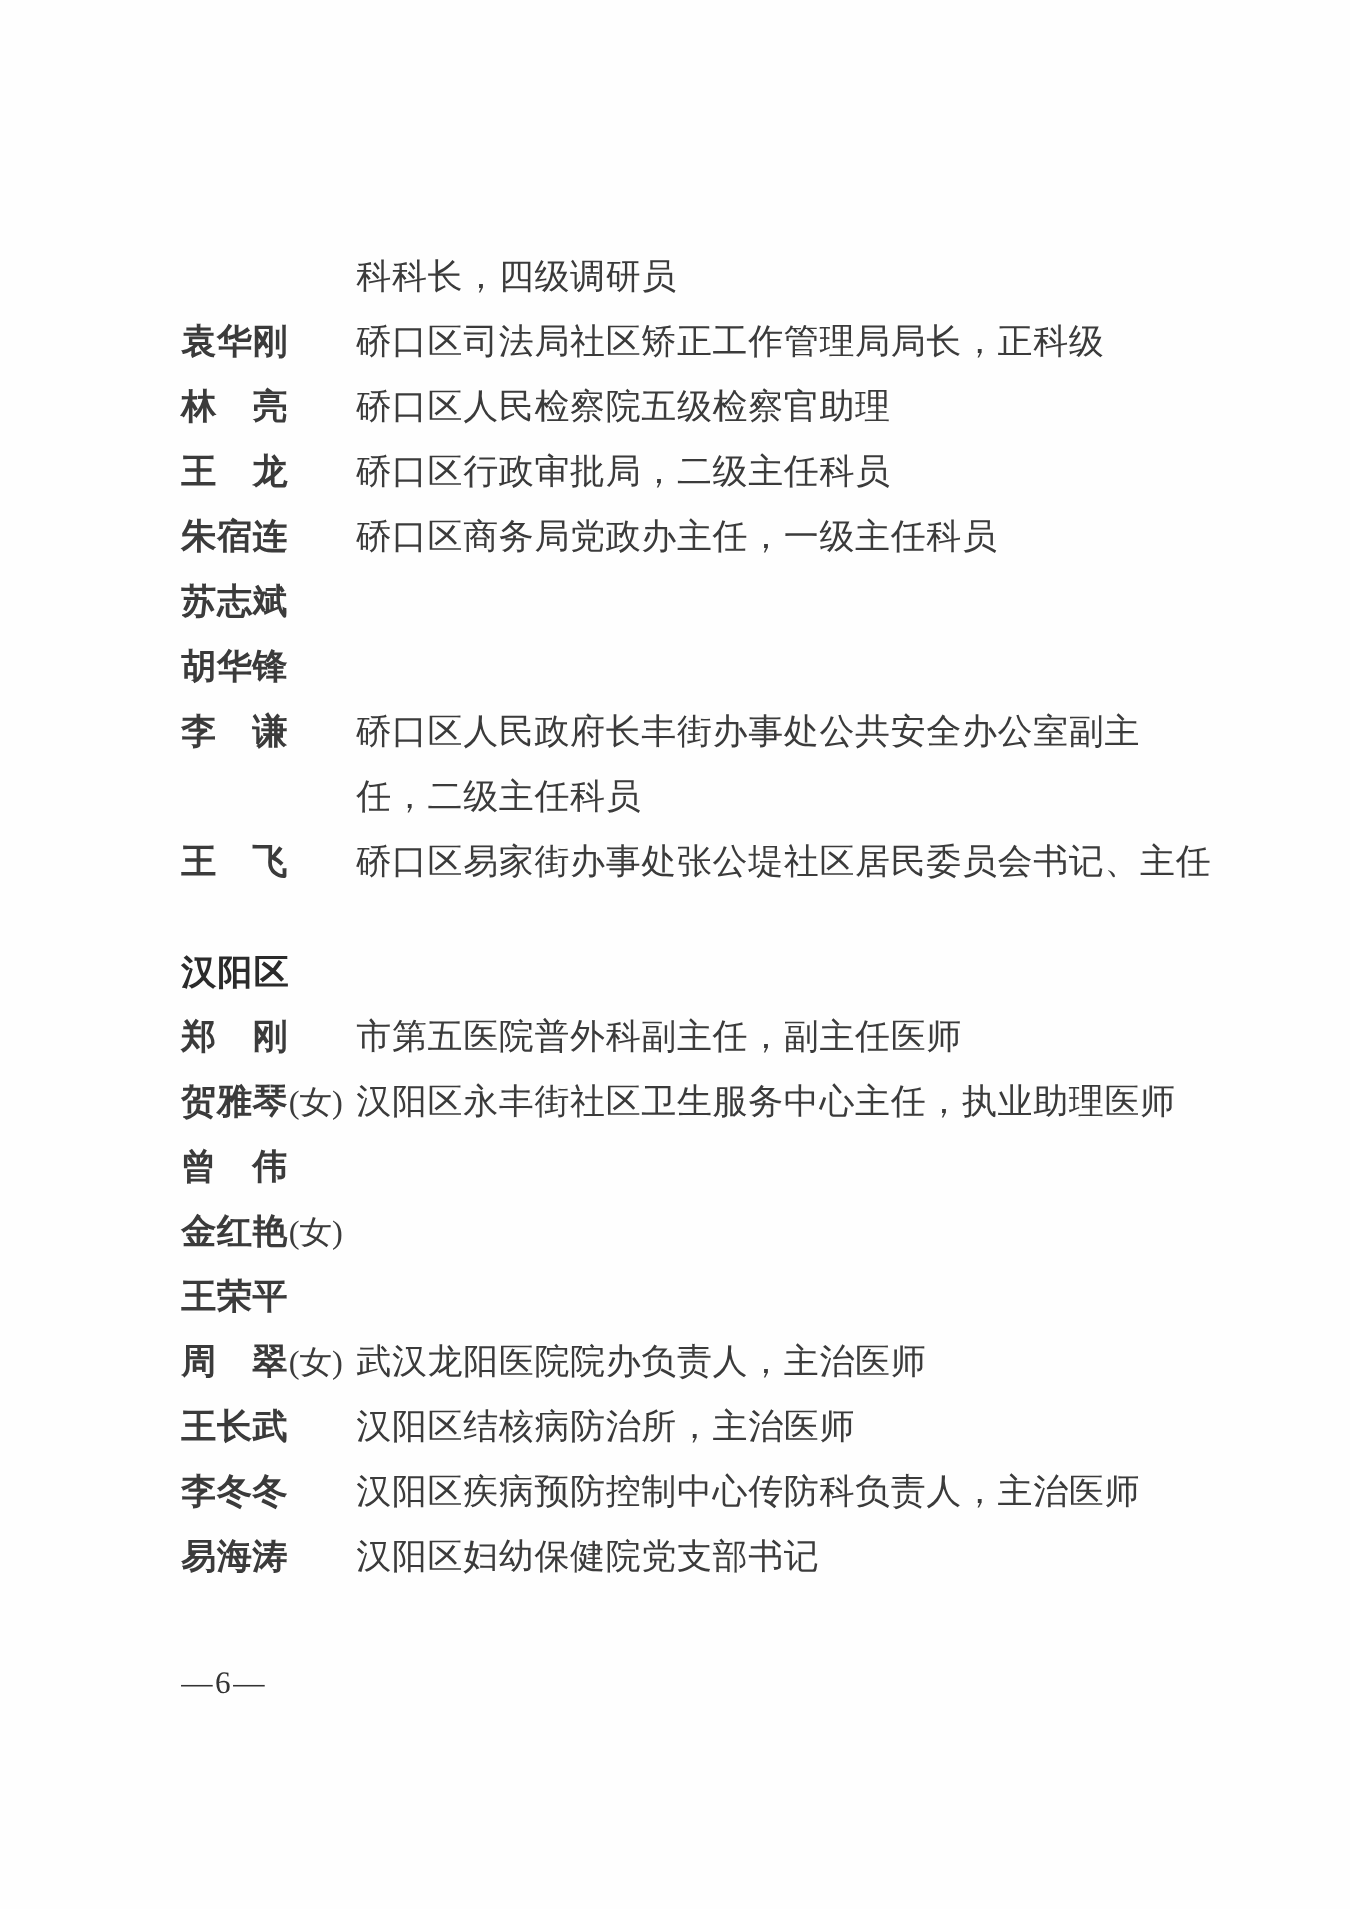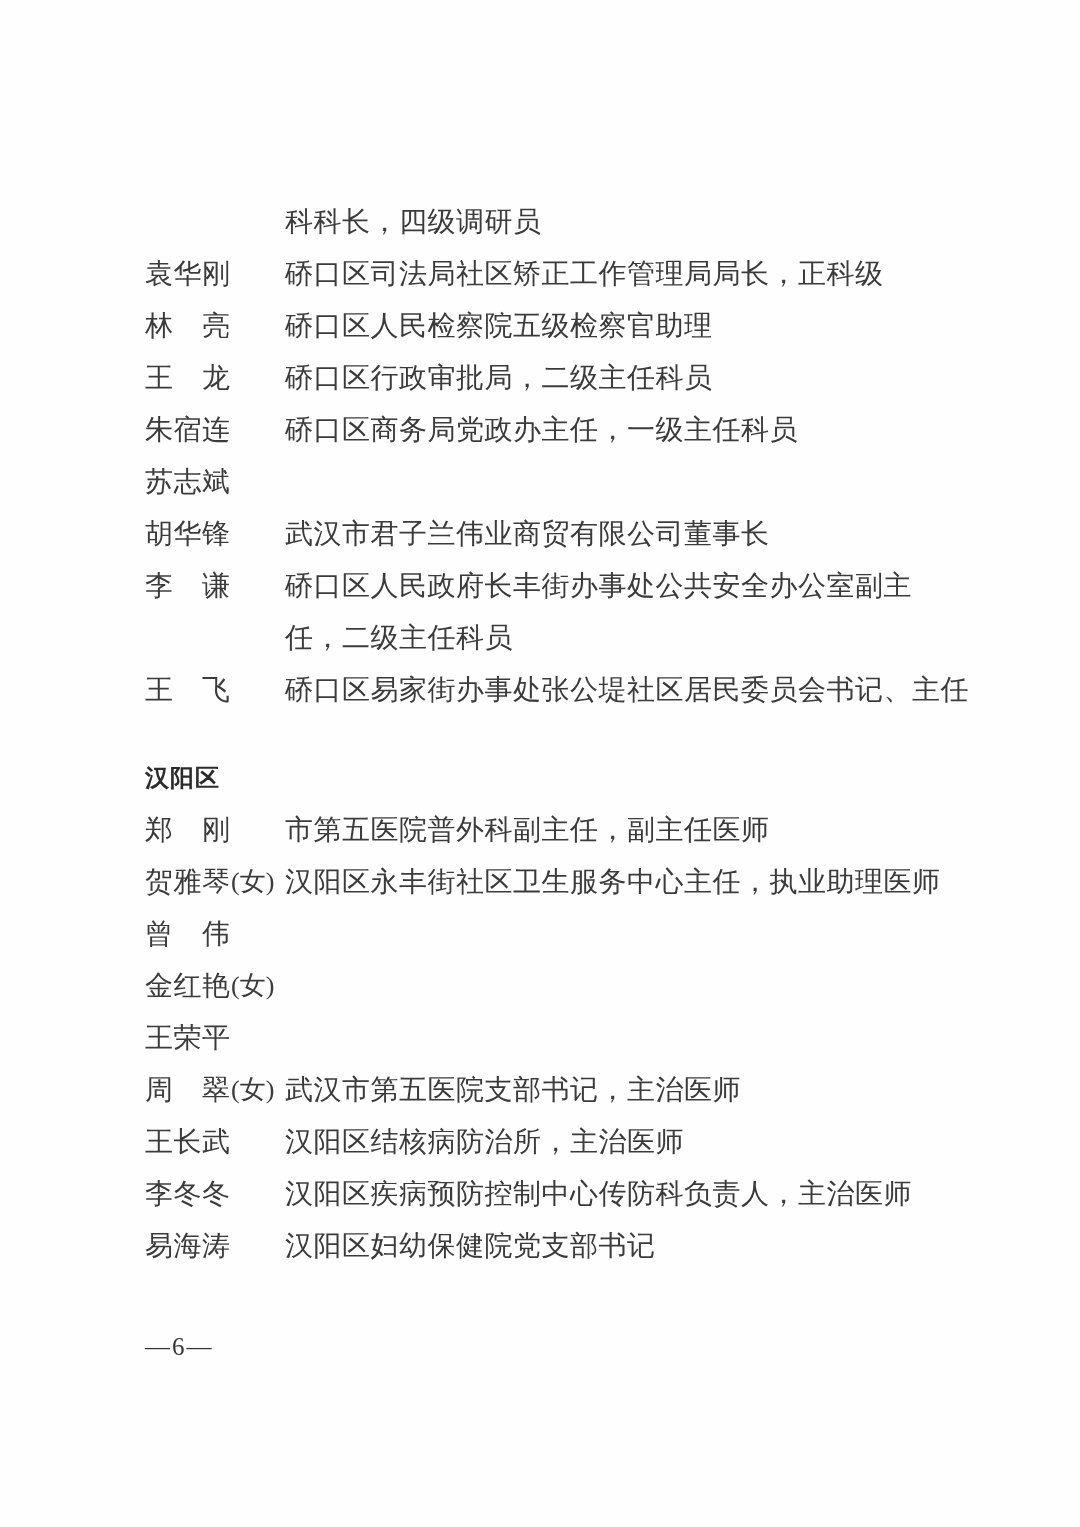--- a/index.html
+++ b/index.html
@@ -19,34 +19,35 @@
     display: flex;
     align-items: flex-end;
     font-size: 28px;
     line-height: 52px;
     white-space: nowrap;
   }
   .col-name {
     width: 86px;
     flex: 0 0 86px;
     letter-spacing: 0.5px;
+    font-weight: bold;
   }
   .col-gender {
     width: 54px;
     flex: 0 0 54px;
     font-size: 26px;
   }
   .col-desc {
     flex: 1 1 auto;
     letter-spacing: 0.5px;
   }
   .section-header {
     font-family: "Liberation Sans", "DejaVu Sans", sans-serif;
     font-weight: 700;
-    font-size: 24px;
+    font-size: 28px;
     line-height: 52px;
     color: #2b2b2b;
     margin-top: 36px;
     letter-spacing: 1px;
   }
   .page-number {
     margin-top: 60px;
     font-size: 25px;
     line-height: 30px;
     color: #333333;
@@ -84,21 +85,20 @@
     <span class="col-gender"></span>
     <span class="col-desc">硚口区商务局党政办主任，一级主任科员</span>
   </div>
   <div class="entry">
     <span class="col-name">苏志斌</span>
     <span class="col-gender"></span>
   </div>
   <div class="entry">
     <span class="col-name">胡华锋</span>
     <span class="col-gender"></span>
-    <span class="col-desc">武汉市君子兰伟业商贸有限公司董事长</span>
   </div>
   <div class="entry">
     <span class="col-name">李　谦</span>
     <span class="col-gender"></span>
     <span class="col-desc">硚口区人民政府长丰街办事处公共安全办公室副主</span>
   </div>
   <div class="entry">
     <span class="col-name"></span>
     <span class="col-gender"></span>
     <span class="col-desc">任，二级主任科员</span>
@@ -129,21 +129,21 @@
     <span class="col-name">金红艳</span>
     <span class="col-gender">(女)</span>
   </div>
   <div class="entry">
     <span class="col-name">王荣平</span>
     <span class="col-gender"></span>
   </div>
   <div class="entry">
     <span class="col-name">周　翠</span>
     <span class="col-gender">(女)</span>
-    <span class="col-desc">武汉市第五医院支部书记，主治医师</span>
+    <span class="col-desc">武汉龙阳医院院办负责人，主治医师</span>
   </div>
   <div class="entry">
     <span class="col-name">王长武</span>
     <span class="col-gender"></span>
     <span class="col-desc">汉阳区结核病防治所，主治医师</span>
   </div>
   <div class="entry">
     <span class="col-name">李冬冬</span>
     <span class="col-gender"></span>
     <span class="col-desc">汉阳区疾病预防控制中心传防科负责人，主治医师</span>

